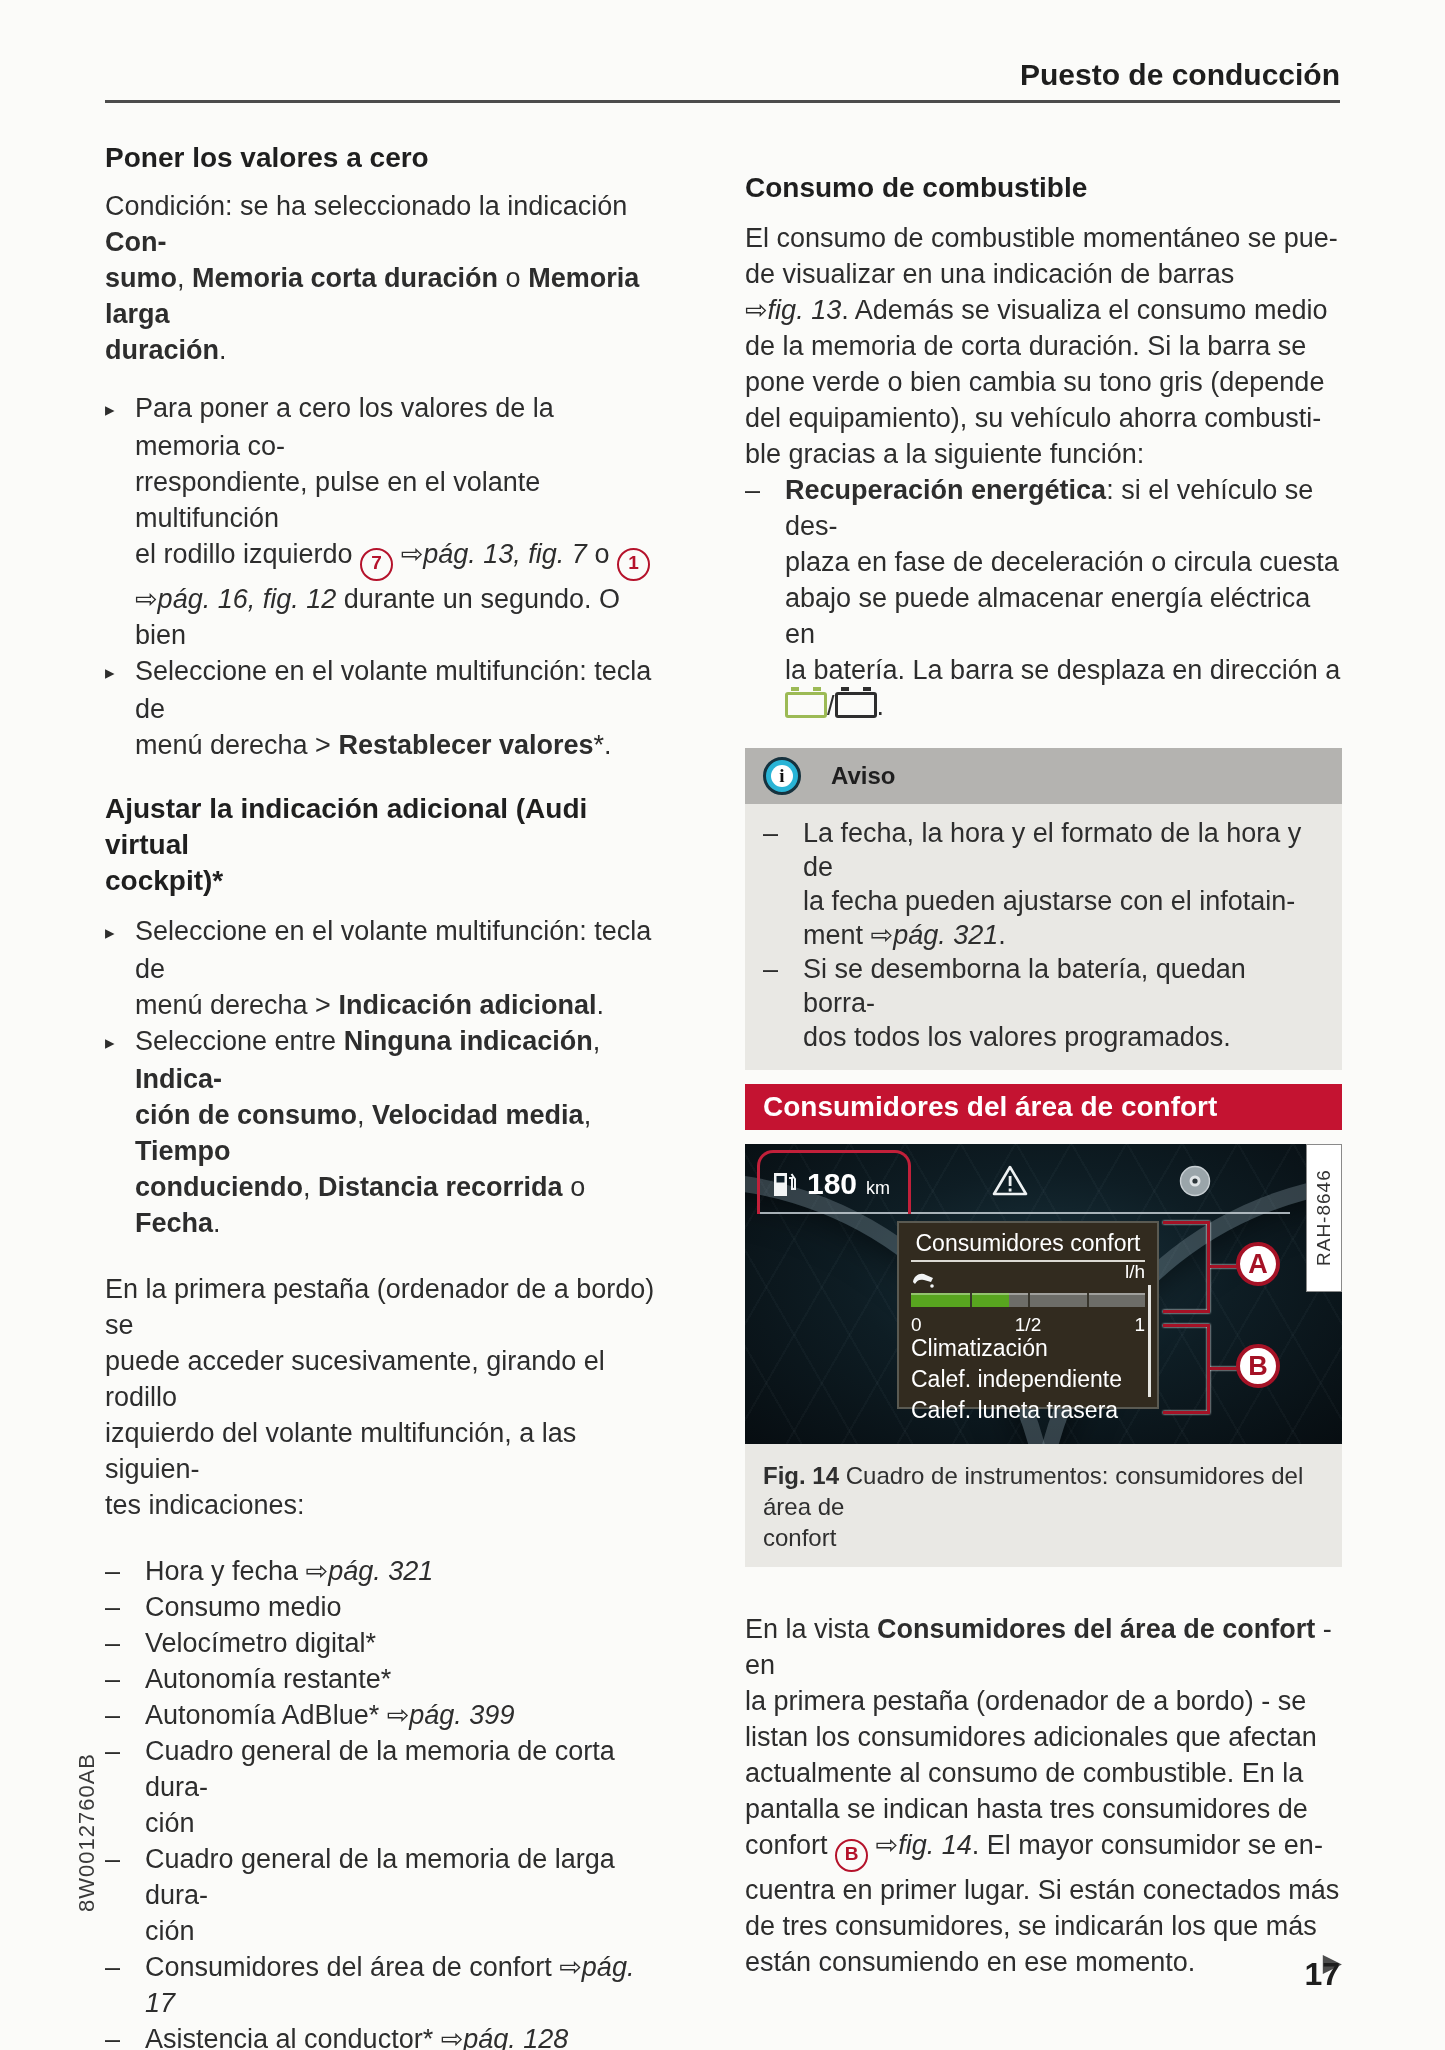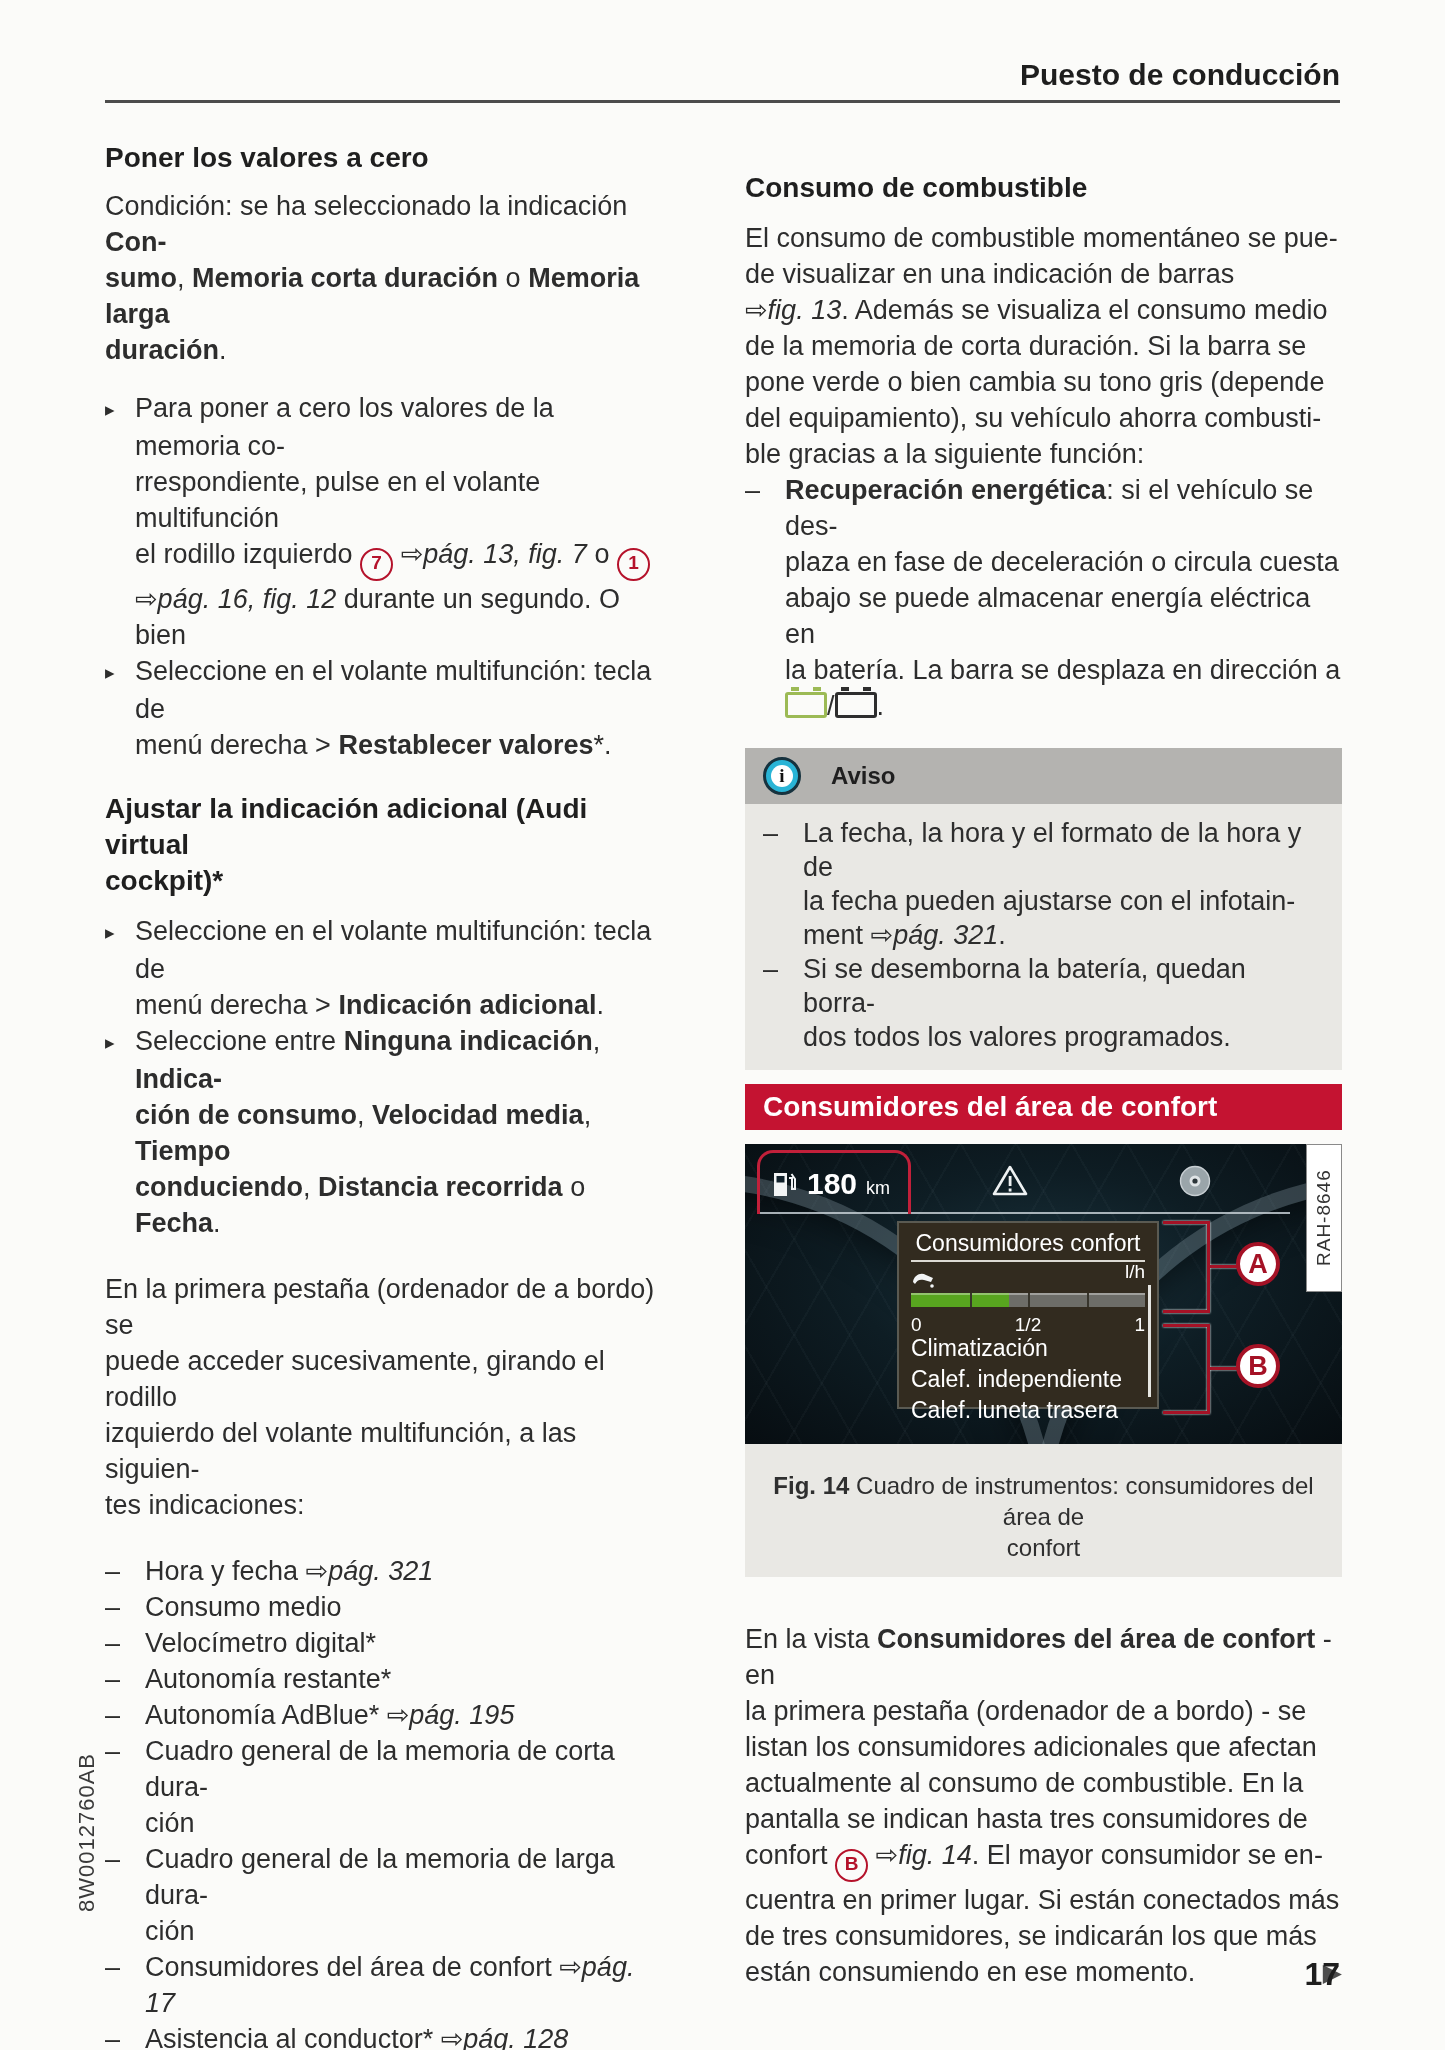--- a/index.html
+++ b/index.html
@@ -102,21 +102,21 @@
   .ref-circle{position:absolute;width:44px;height:44px;border-radius:50%;background:#fff;
        border:4px solid #a51226;color:#a51226;font-size:27px;font-weight:700;box-sizing:border-box;
        display:flex;align-items:center;justify-content:center;}
   .ref-circle.a{left:491px;top:98px;}
   .ref-circle.b{left:491px;top:200px;}
 
   .figcode{position:absolute;right:0;top:0;width:36px;height:148px;background:#fff;border:1px solid #8a8a8a;
        box-sizing:border-box;writing-mode:vertical-rl;transform:rotate(180deg);
        font-size:19px;color:#333;display:flex;align-items:center;justify-content:center;letter-spacing:1px;}
 
-  .figcap{background:#e9e8e4;padding:26px 18px 14px 18px;font-size:24px;line-height:31px;color:#2f2f2f;text-align:center;}
+  .figcap{background:#e9e8e4;padding:16px 18px 14px 18px;font-size:24px;line-height:31px;color:#2f2f2f;}
 
   .pageno{position:absolute;right:105px;top:1956px;font-size:32px;font-weight:700;color:#1e1e1e;}
   .sidecode{position:absolute;left:74px;top:1728px;height:184px;writing-mode:vertical-rl;
        transform:rotate(180deg);font-size:22px;color:#3a3a3a;letter-spacing:1px;}
   svg{display:block;}
 </style>
 </head>
 <body>
 
 <div class="page">
@@ -135,21 +135,21 @@
     <div class="mt14">
       <div class="li lb"><span class="run m">▸</span><span class="run t">Seleccione en el volante multifunción: tecla de</span><br><span class="run t">menú derecha &gt; </span><span class="run b">Indicación adicional</span><span class="run t">.</span></div>
       <div class="li lb"><span class="run m">▸</span><span class="run t">Seleccione entre </span><span class="run b">Ninguna indicación</span><span class="run t">, </span><span class="run b">Indica-</span><br><span class="run b">ción de consumo</span><span class="run t">, </span><span class="run b">Velocidad media</span><span class="run t">, </span><span class="run b">Tiempo</span><br><span class="run b">conduciendo</span><span class="run t">, </span><span class="run b">Distancia recorrida</span><span class="run t"> o </span><span class="run b">Fecha</span><span class="run t">.</span></div>
     </div>
     <p class="mt30"><span class="run t">En la primera pestaña (ordenador de a bordo) se</span><br><span class="run t">puede acceder sucesivamente, girando el rodillo</span><br><span class="run t">izquierdo del volante multifunción, a las siguien-</span><br><span class="run t">tes indicaciones:</span></p>
     <div class="mt30">
       <div class="li ld"><span class="run d">–</span><span class="run t">Hora y fecha </span><span class="run i">⇨pág. 321</span></div>
       <div class="li ld"><span class="run d">–</span><span class="run t">Consumo medio</span></div>
       <div class="li ld"><span class="run d">–</span><span class="run t">Velocímetro digital*</span></div>
       <div class="li ld"><span class="run d">–</span><span class="run t">Autonomía restante*</span></div>
-      <div class="li ld"><span class="run d">–</span><span class="run t">Autonomía AdBlue* </span><span class="run i">⇨pág. 195</span></div>
+      <div class="li ld"><span class="run d">–</span><span class="run t">Autonomía AdBlue* </span><span class="run i">⇨pág. 399</span></div>
       <div class="li ld"><span class="run d">–</span><span class="run t">Cuadro general de la memoria de corta dura-</span><br><span class="run t">ción</span></div>
       <div class="li ld"><span class="run d">–</span><span class="run t">Cuadro general de la memoria de larga dura-</span><br><span class="run t">ción</span></div>
       <div class="li ld"><span class="run d">–</span><span class="run t">Consumidores del área de confort </span><span class="run i">⇨pág. 17</span></div>
       <div class="li ld"><span class="run d">–</span><span class="run t">Asistencia al conductor* </span><span class="run i">⇨pág. 128</span></div>
 
     </div>
 
   </div>
 
   <div class="col right">

